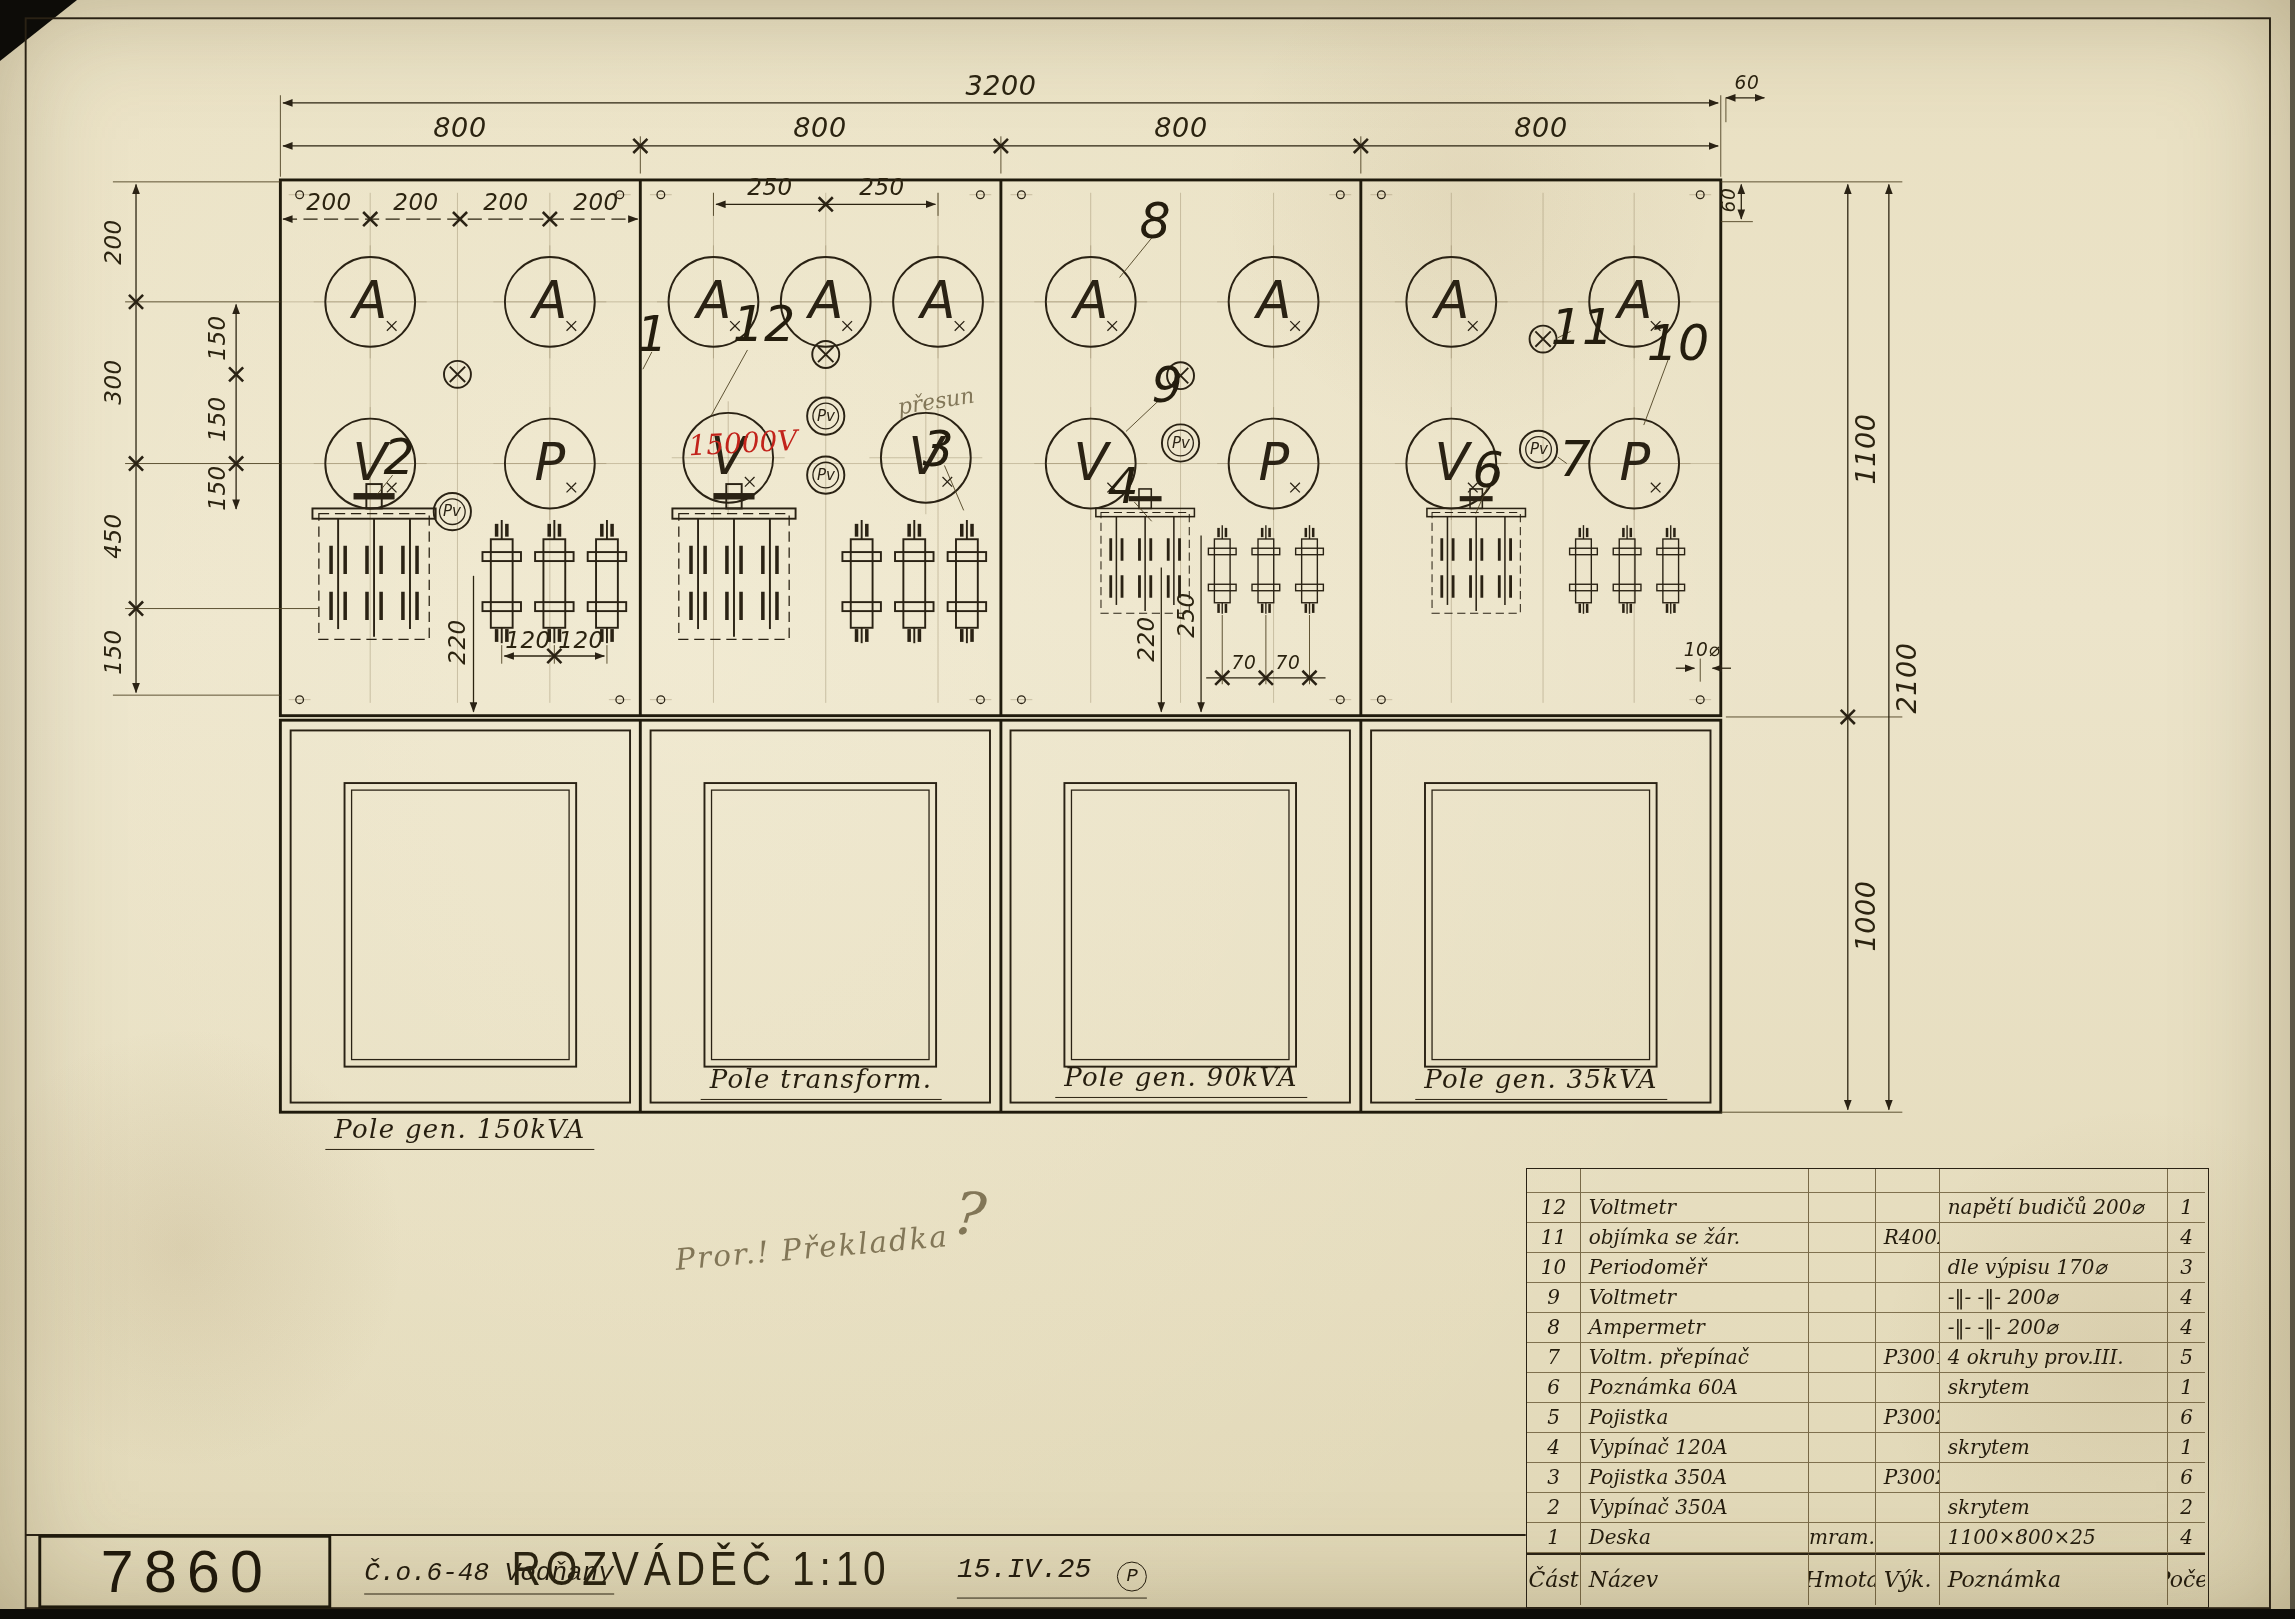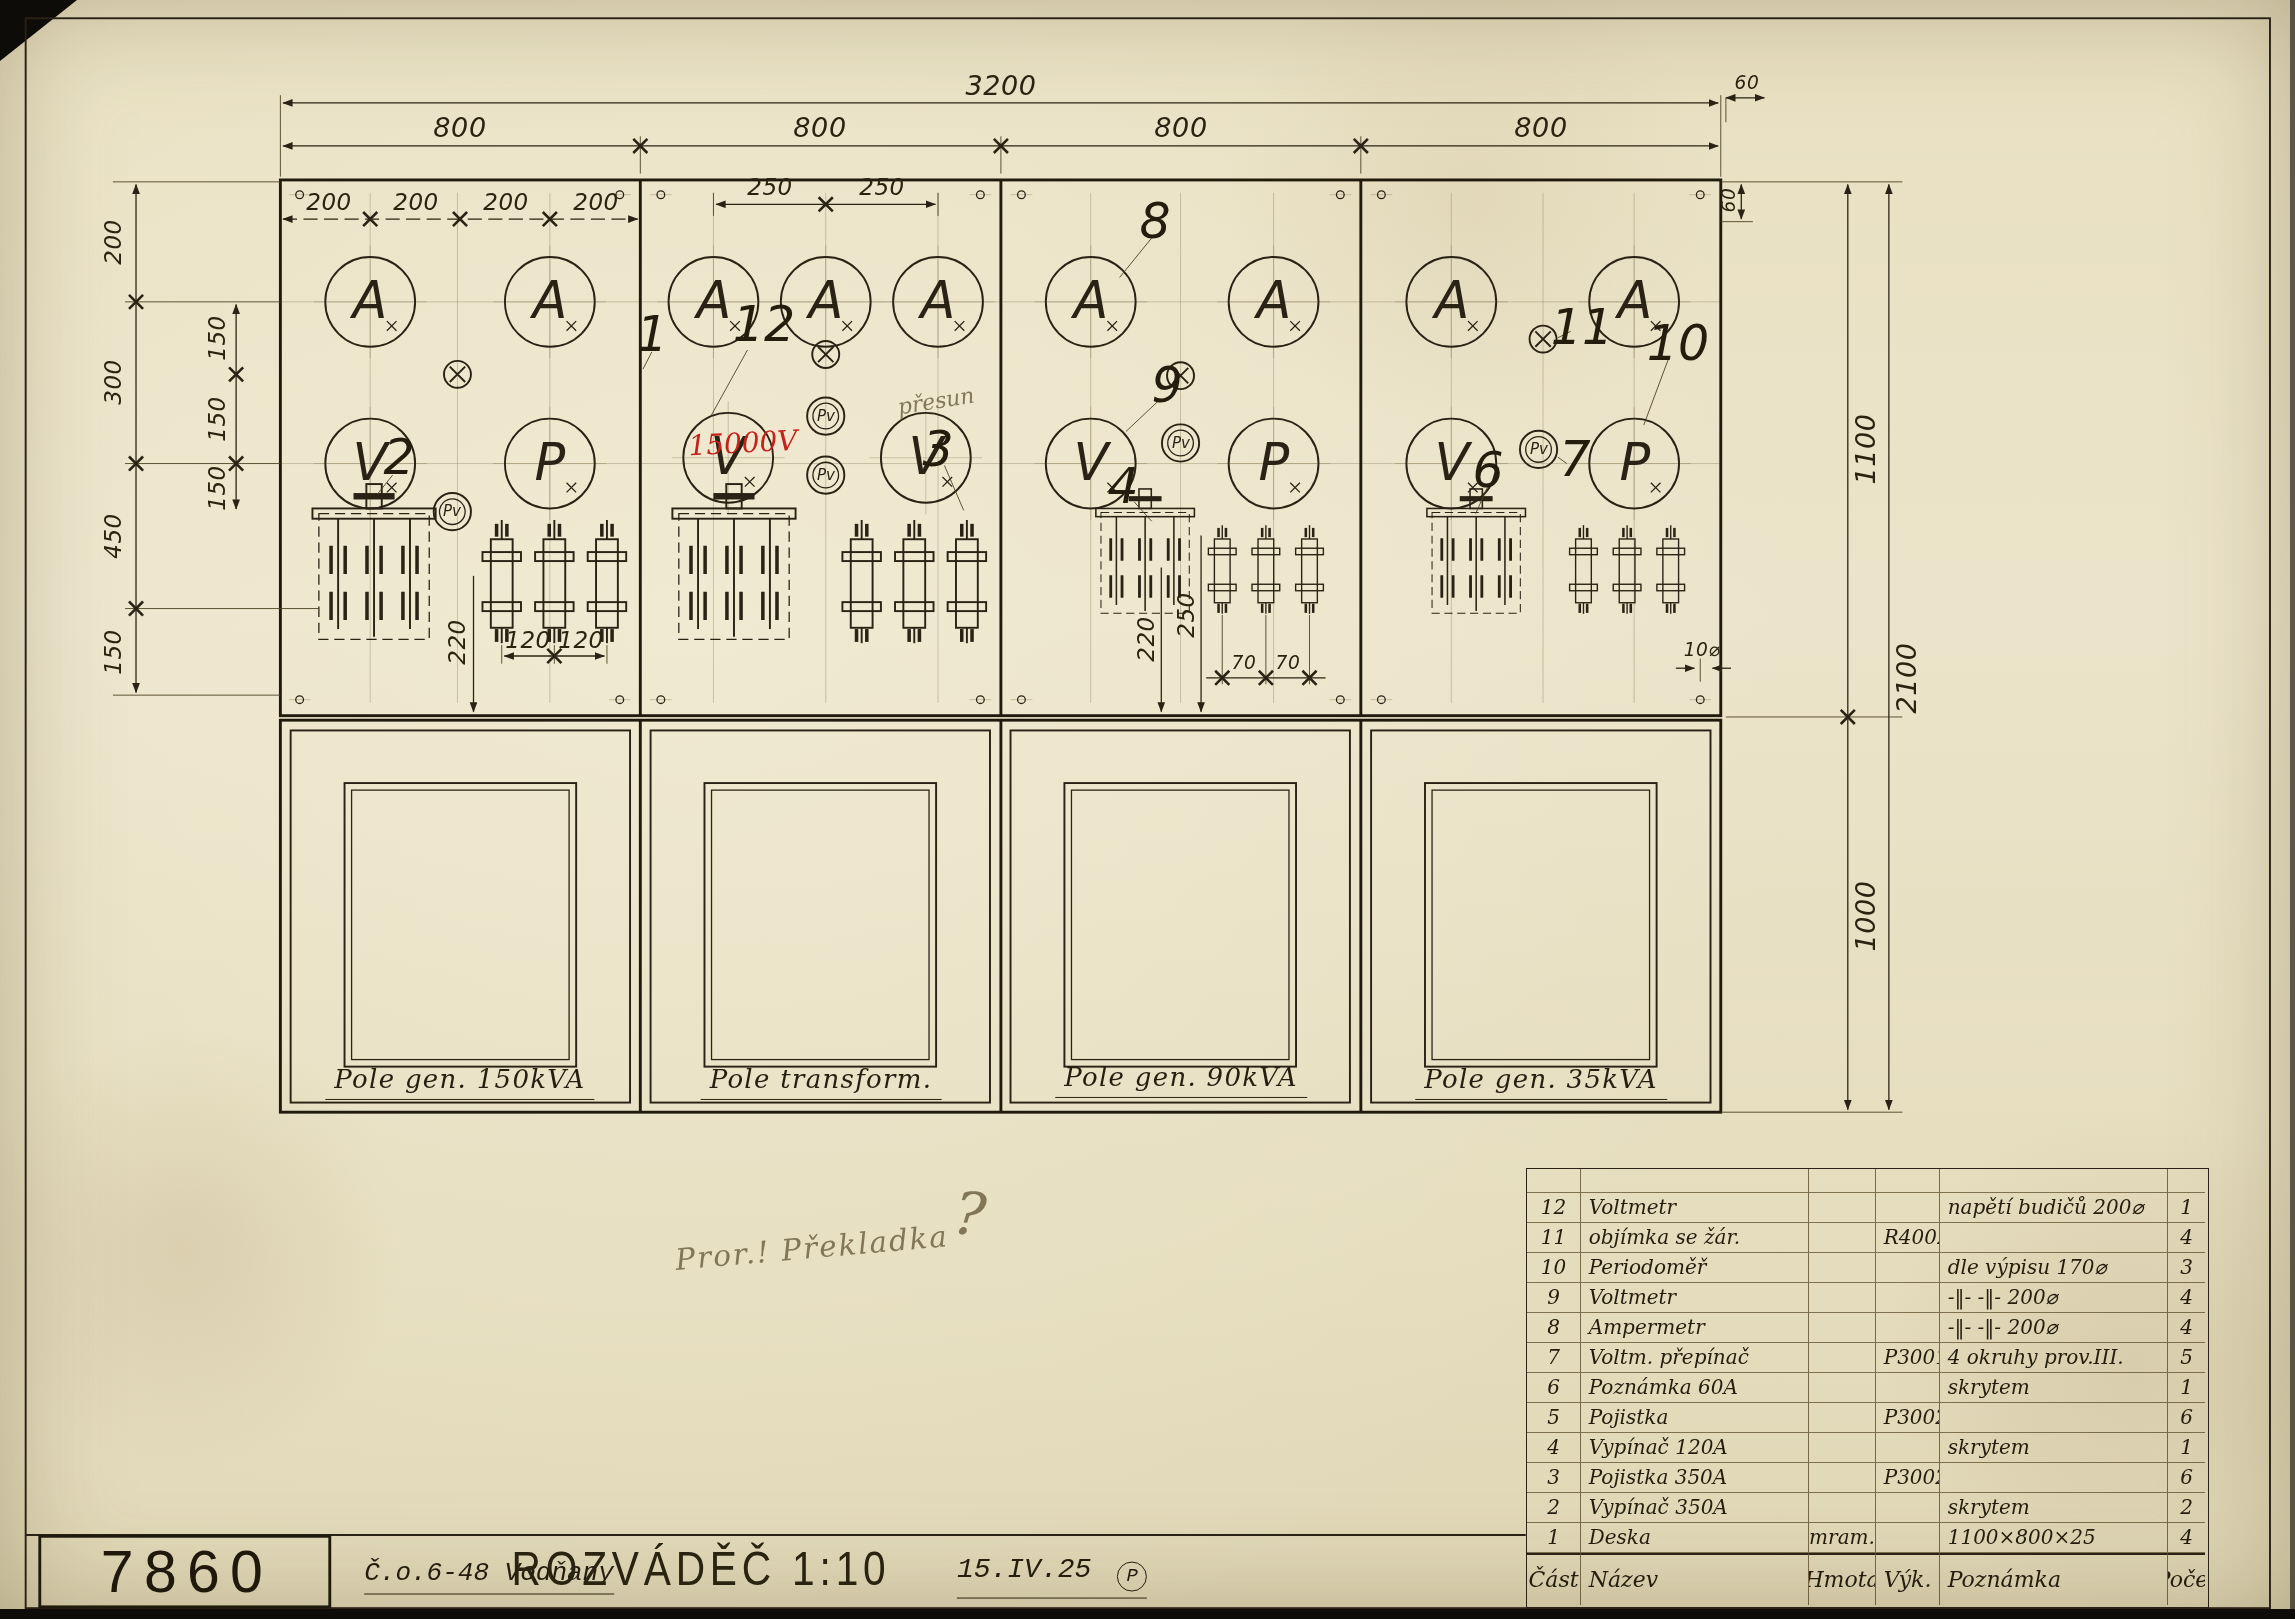--- a/index.html
+++ b/index.html
@@ -336,21 +336,21 @@
   <div class="abs callout" style="left:1488px;top:470px;">6</div>
   <div class="abs callout" style="left:1575px;top:459px;">7</div>
   <div class="abs callout" style="left:1582px;top:327px;">11</div>
   <div class="abs callout" style="left:1678px;top:343px;">10</div>
 
   <div class="abs script rednote" style="left:743px;top:443px;">15000V</div>
   <div class="abs script pencil" style="left:936px;top:401px;font-size:22px;transform:translate(-50%,-50%) rotate(-9deg);">přesun</div>
   <div class="abs script pencil" style="left:812px;top:1248px;font-size:29.5px;letter-spacing:1.9px;transform:translate(-50%,-50%) rotate(-5deg);">Pror.! Překladka</div>
   <div class="abs script pencil" style="left:970px;top:1214px;font-size:59px;transform:translate(-50%,-50%) rotate(6deg);">?</div>
 
-  <div class="abs script plabel" style="left:460px;top:1082px;">Pole gen. 150kVA</div>
+  <div class="abs script plabel" style="left:460px;top:1132px;">Pole gen. 150kVA</div>
   <div class="abs script plabel" style="left:821px;top:1082px;">Pole transform.</div>
   <div class="abs script plabel" style="left:1181px;top:1080px;">Pole gen. 90kVA</div>
   <div class="abs script plabel" style="left:1541px;top:1082px;">Pole gen. 35kVA</div>
 
   <div class="abs titleblk dwgnum" style="left:187px;top:1572px;">7860</div>
   <div class="abs hand underl" style="left:489px;top:1576px;font-size:26px;">Č.o.6-48 Vodňany</div>
   <div class="abs titleblk bigtitle" style="left:701px;top:1568px;">ROZVÁDĚČ 1:10</div>
   <div class="abs hand underl" style="left:1052px;top:1576px;font-size:28px;">
     <span>15.IV.25</span>
     <span style="display:inline-block;width:28px;height:28px;border:1.9px solid #241c0d;border-radius:50%;text-align:center;line-height:27px;font-size:19px;margin-left:9px;vertical-align:-3.9px;">P</span>

